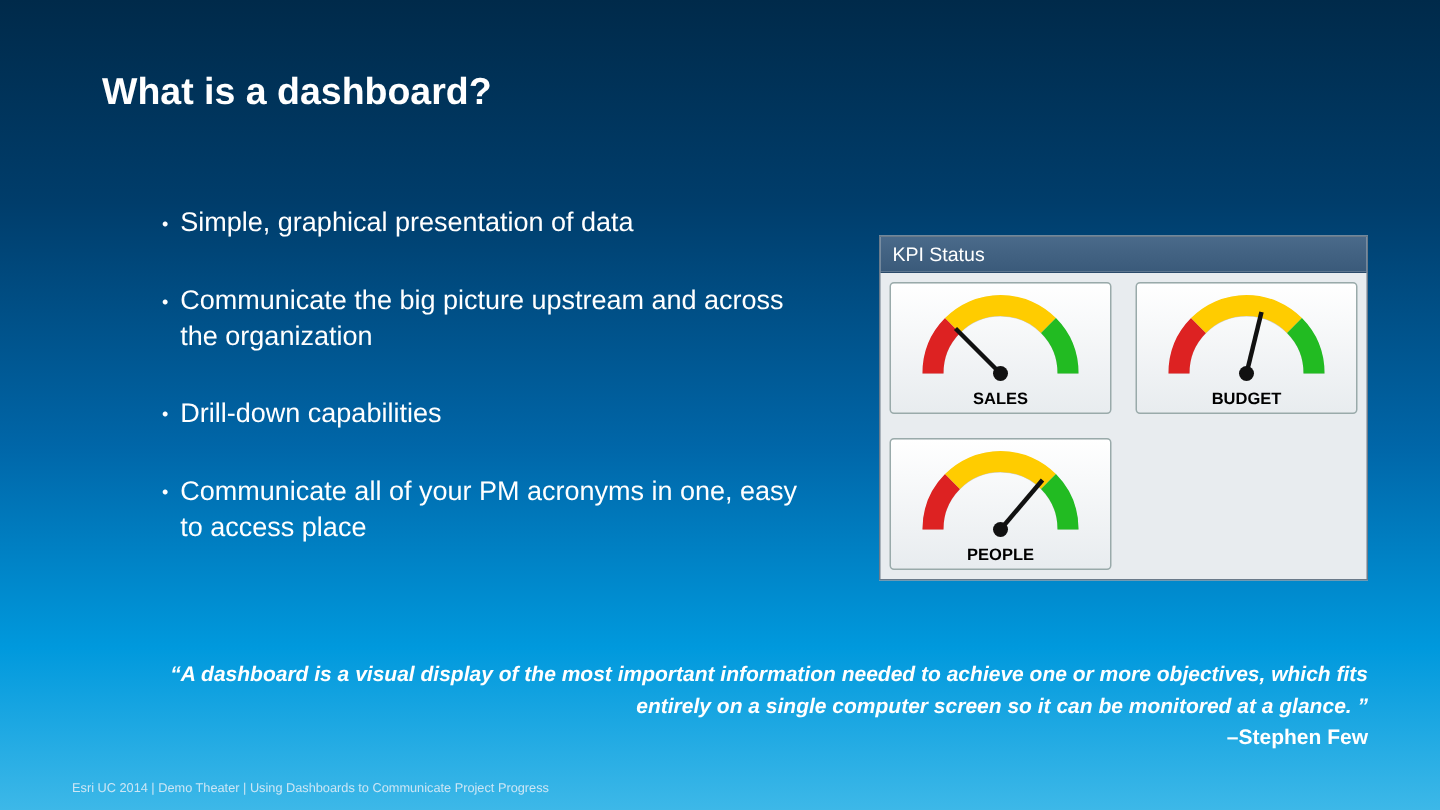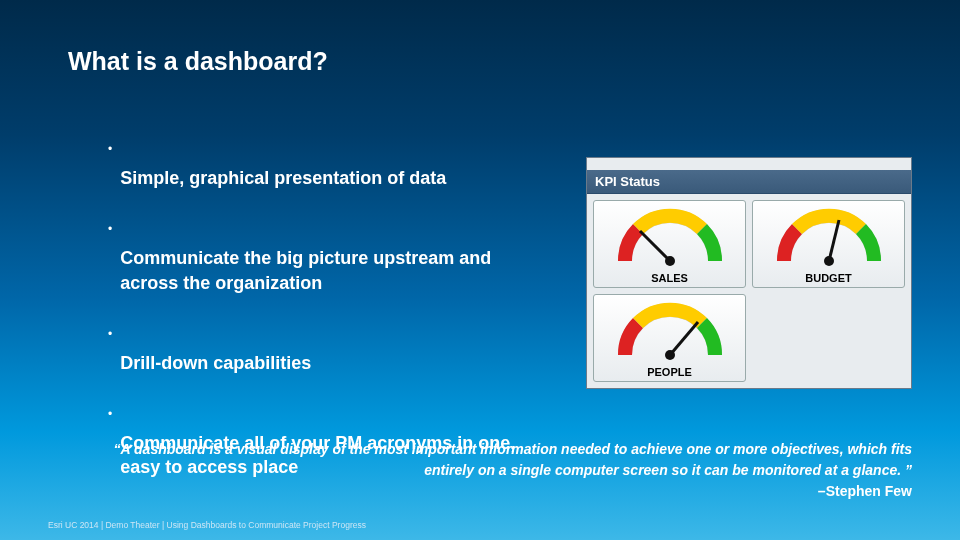--- a/index.html
+++ b/index.html
@@ -30,46 +30,44 @@
     margin-bottom: 26px;
   }
   .dot {
     font-size: 12px;
     line-height: 26px;
     margin-right: 8px;
     color: #fff;
   }
   .bullet-text {
     font-size: 18px;
-    font-weight: bold;
+    font-weight: normal;
     color: #fff;
     line-height: 1.35;
-    margin-top: 30px;
   }
   .kpi-widget {
     position: absolute;
     top: 157px;
     left: 586px;
     width: 326px;
     background: #e8ecef;
     border: 1px solid #6a7a8a;
   }
   .kpi-header {
     background: linear-gradient(to bottom, #4a6a8a 0%, #3a5a7a 100%);
     color: #fff;
     font-size: 13px;
-    font-weight: bold;
+    font-weight: normal;
     padding: 4px 8px;
     border-bottom: 1px solid #2a4a6a;
-    margin-top: 12px;
   }
   .kpi-grid {
     display: grid;
     grid-template-columns: 1fr 1fr;
-    gap: 6px;
+    gap: 16px;
     padding: 6px;
   }
   .kpi-cell {
     background: linear-gradient(to bottom, #fff 0%, #e8ecef 100%);
     border: 1px solid #9aa;
     border-radius: 3px;
     display: flex;
     flex-direction: column;
     align-items: center;
     padding: 5px 2px 3px 2px;

